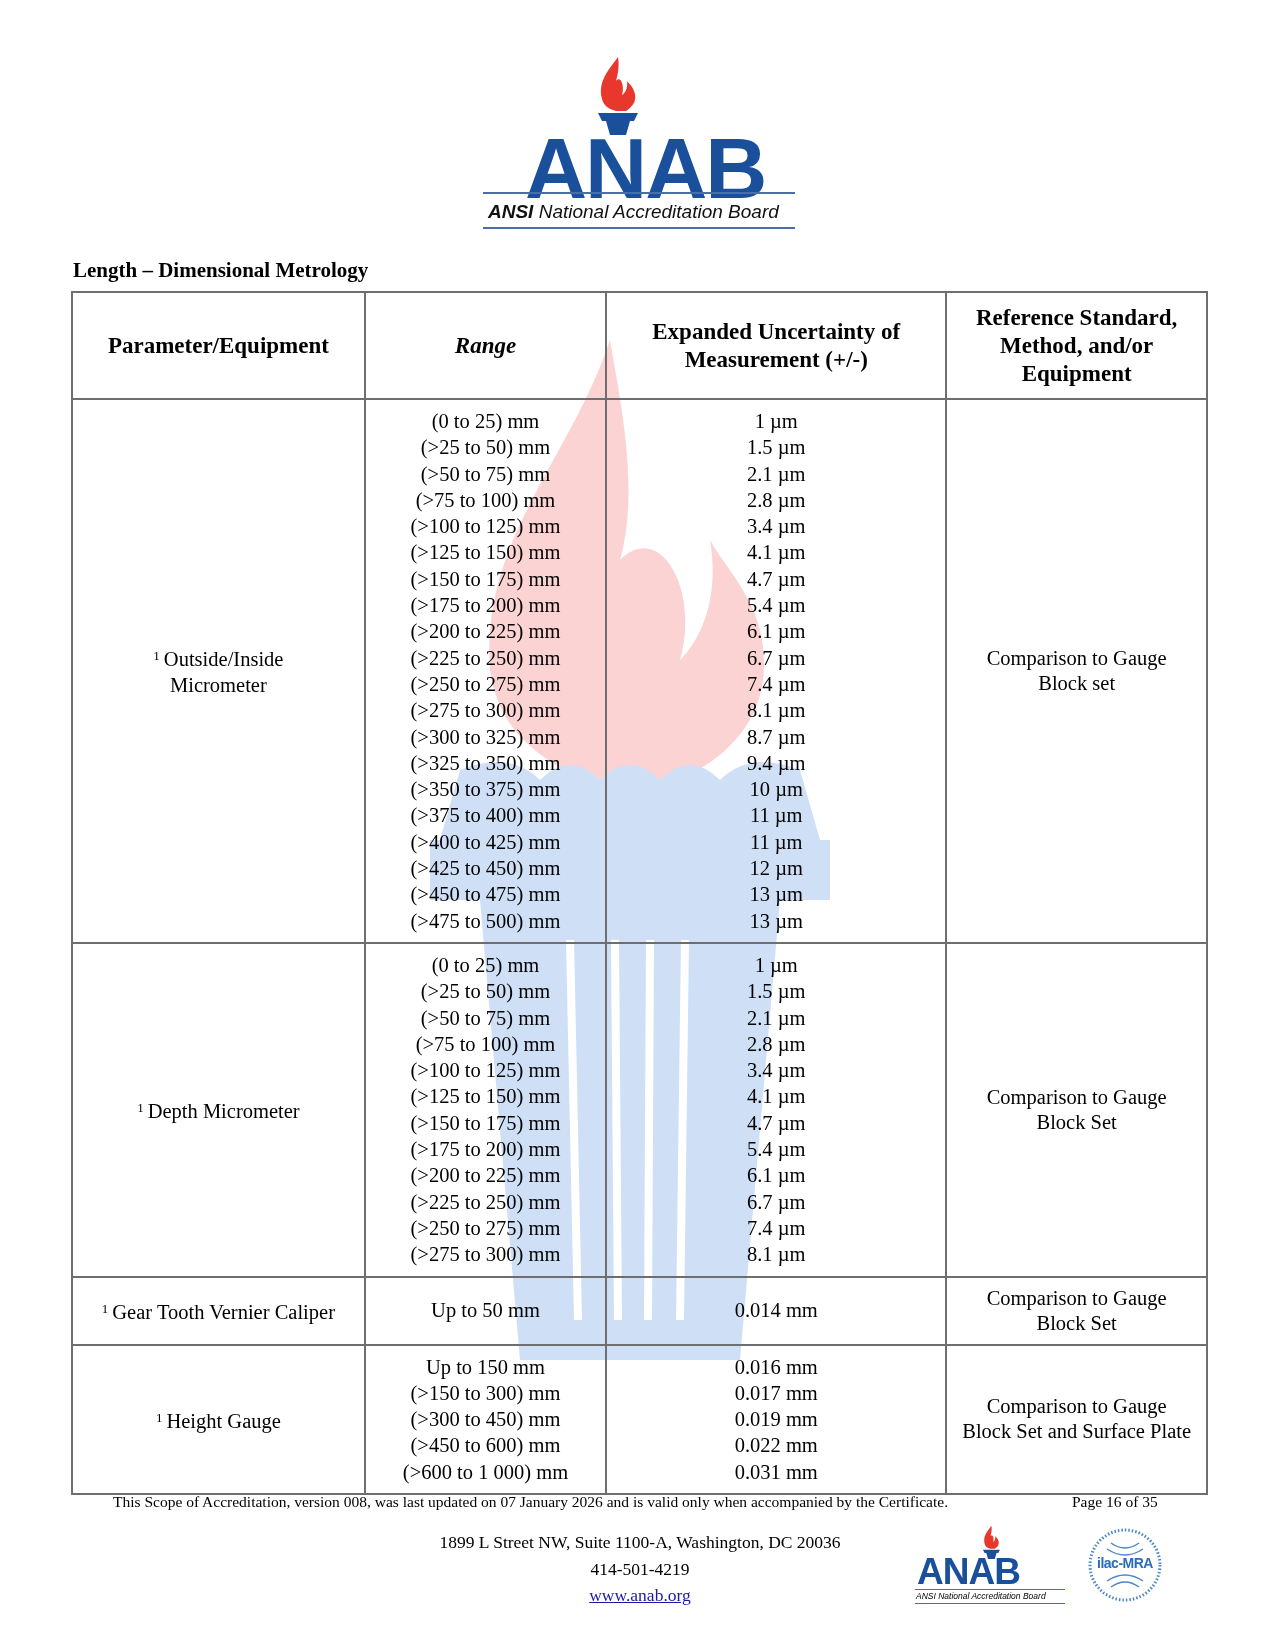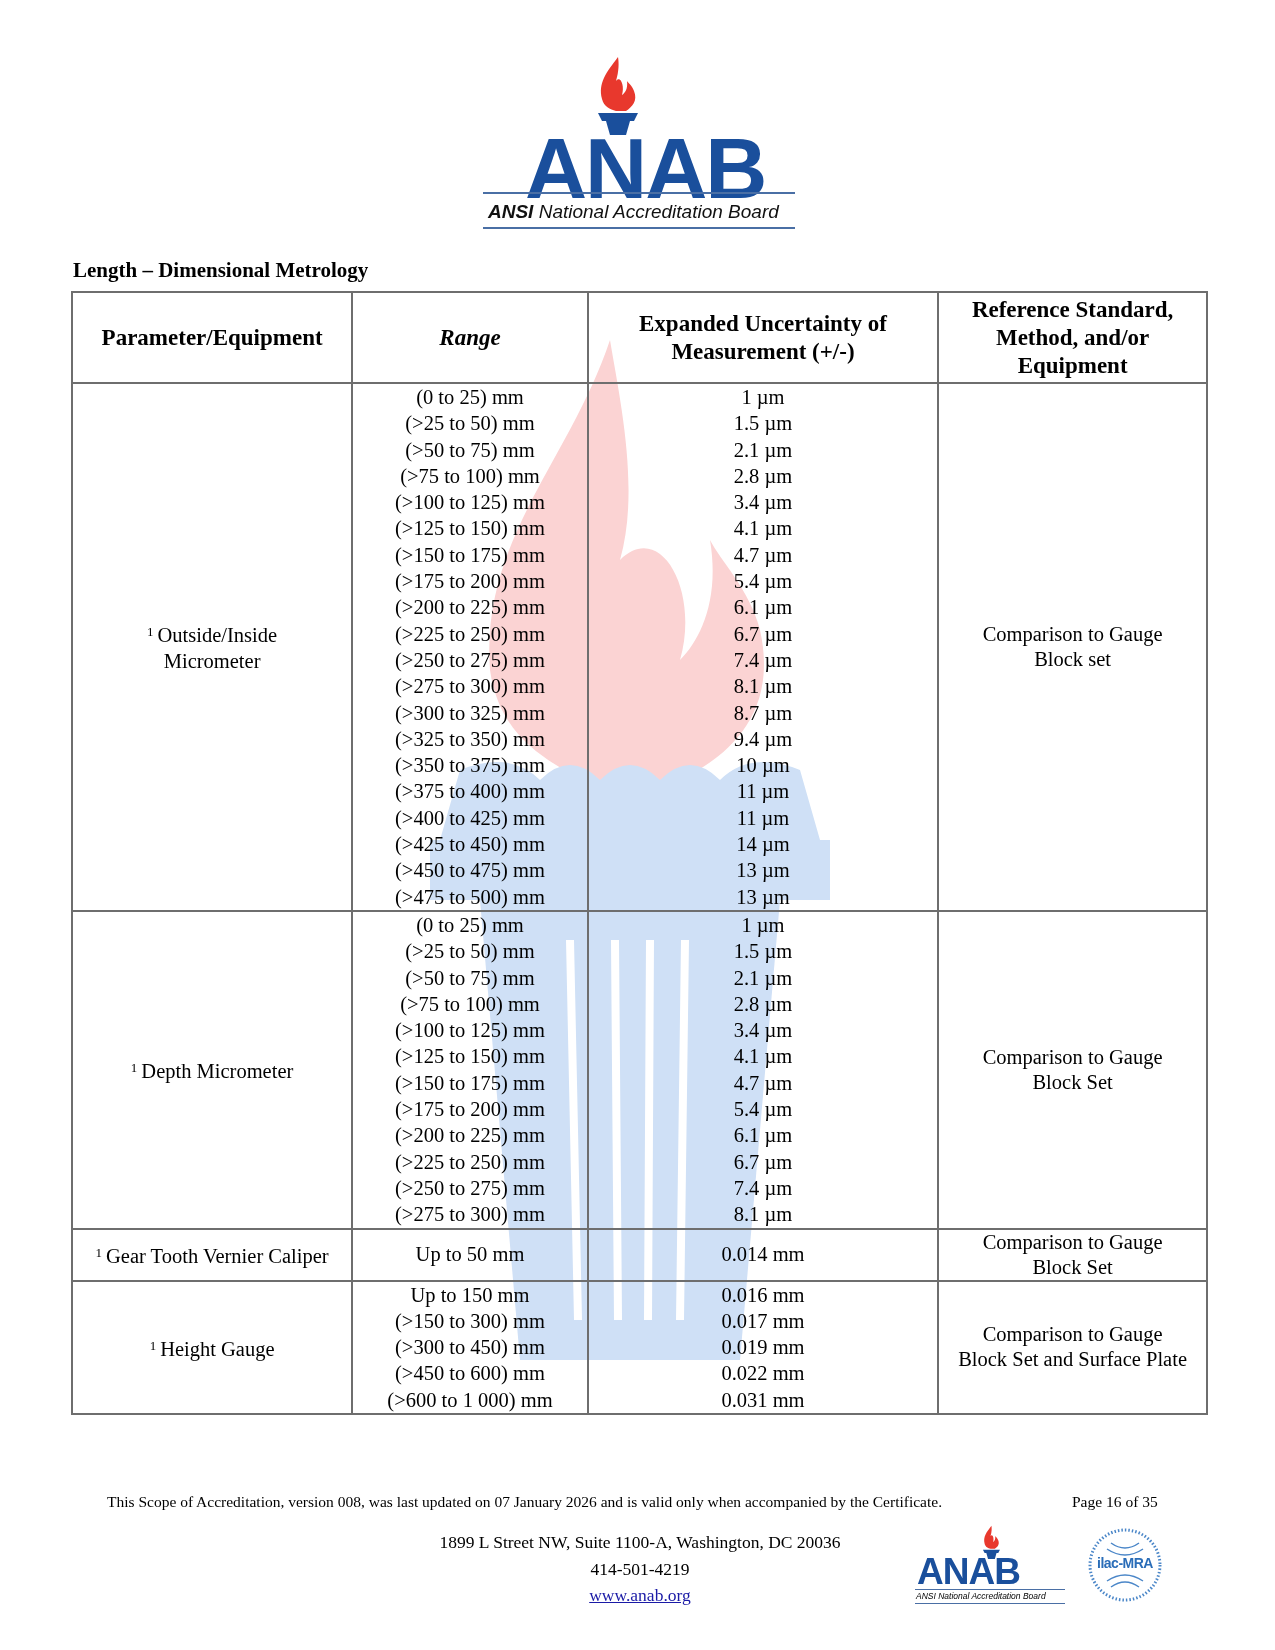--- a/index.html
+++ b/index.html
@@ -17,29 +17,29 @@
   .logo-sub b { font-weight:bold; }
 
   
   #watermark { left:420px; top:340px; width:420px; height:1060px; pointer-events:none; }
 
   #section-title { left:73px; top:258px; font-weight:bold; font-size:21px; }
 
   
   #scope-table { left:71px; top:291px; width:1137px; border-collapse:collapse; position:absolute; }
   #scope-table td, #scope-table th { border:2px solid #6e6e6e; text-align:center; vertical-align:middle;
-        padding:0; font-size:20.5px; line-height:26.3px; }
+        padding:8px; font-size:20.5px; line-height:26.3px; }
   #scope-table th { font-weight:bold; font-size:23px; line-height:28px; height:89px; }
   .c1 { width:285px; } .c2 { width:254px;font-style:italic; } .c3 { width:329px; } .c4 { width:263px; }
   .lines span { display:block; }
   .sup { font-size:13px; vertical-align:6px; margin-right:4px; }
   .ref { line-height:25px !important; }
 
   
-  #footer-note { left:107px; top:1493px; font-size:15.5px; white-space:nowrap; }
+  #footer-note { left:113px; top:1493px; font-size:15.5px; white-space:nowrap; }
   #footer-page { left:1072px; top:1493px; font-size:15.5px; white-space:nowrap; }
   .addr { left:380px; width:520px; text-align:center; font-size:17.5px; }
   #footer-url { color:#1a1aa6; text-decoration:underline; }
   #small-logo { left:915px; top:1525px; width:155px; height:80px; }
   #ilac-logo { left:1087px; top:1527px; width:76px; height:76px; }
 </style>
 </head>
 <body>
 
 <svg id="watermark" class="abs" viewBox="0 0 420 1060">
@@ -113,21 +113,21 @@
           <span>5.4 µm</span>
           <span>6.1 µm</span>
           <span>6.7 µm</span>
           <span>7.4 µm</span>
           <span>8.1 µm</span>
           <span>8.7 µm</span>
           <span>9.4 µm</span>
           <span>10 µm</span>
           <span>11 µm</span>
           <span>11 µm</span>
-          <span>14 µm</span>
+          <span>12 µm</span>
           <span>13 µm</span>
           <span>13 µm</span>
         </td>
       <td class="ref">
         <span>Comparison to Gauge</span><br><span>Block set</span>
       </td>
     </tr>
     <tr style="height:317px">
       <td>
         <span class="sup">1</span><span>Depth Micrometer</span>

